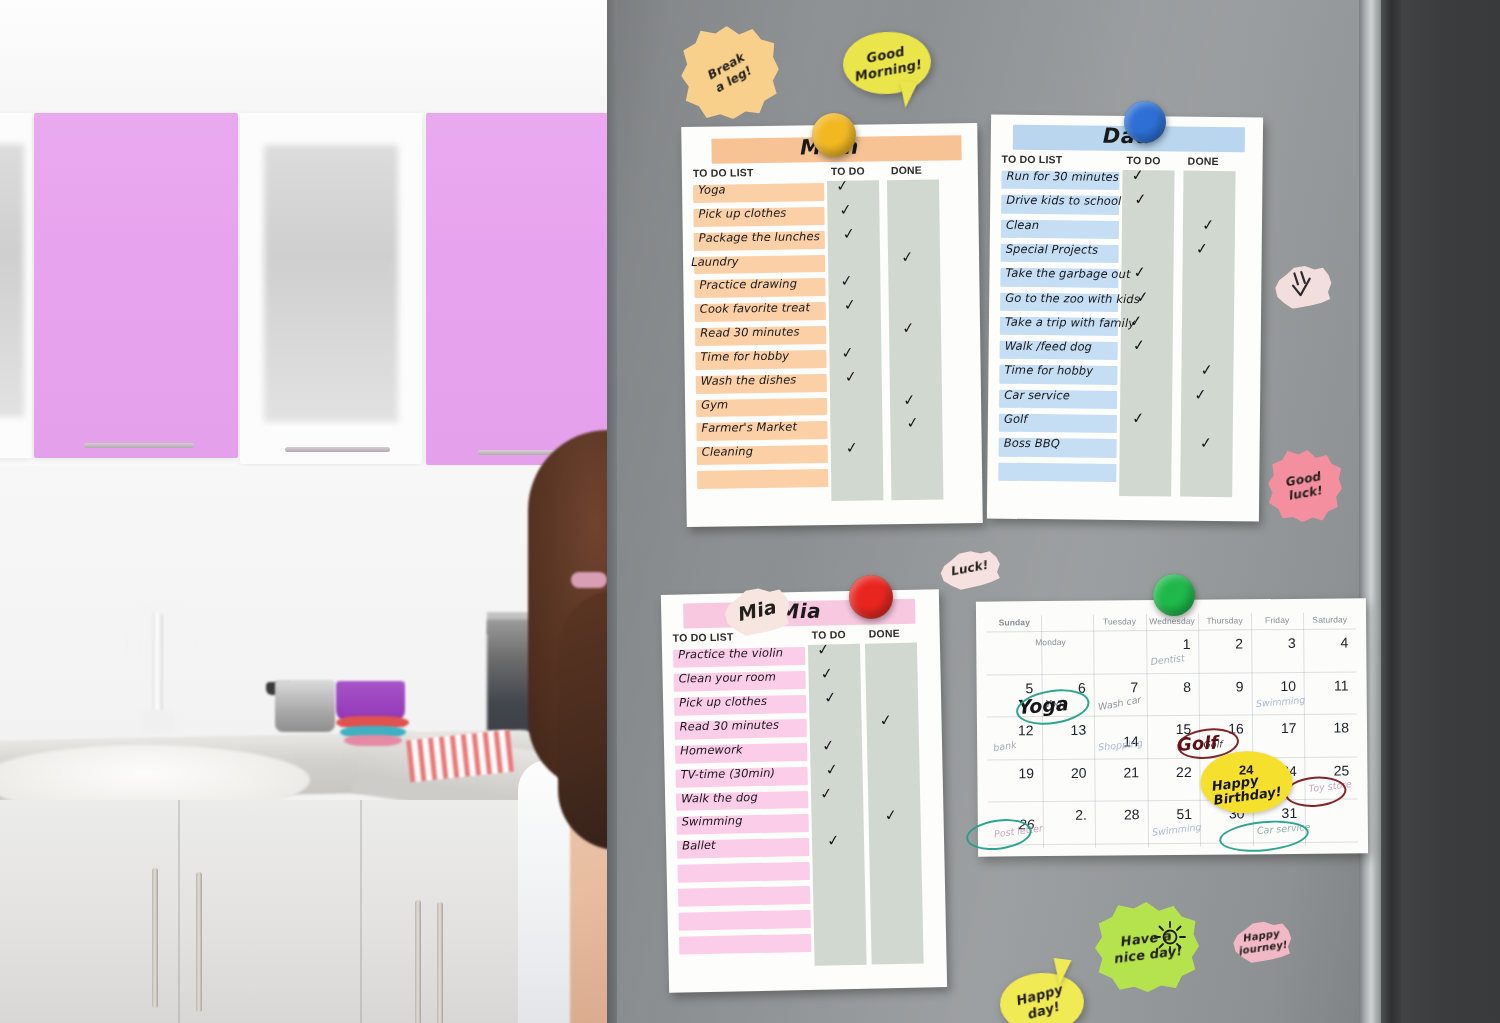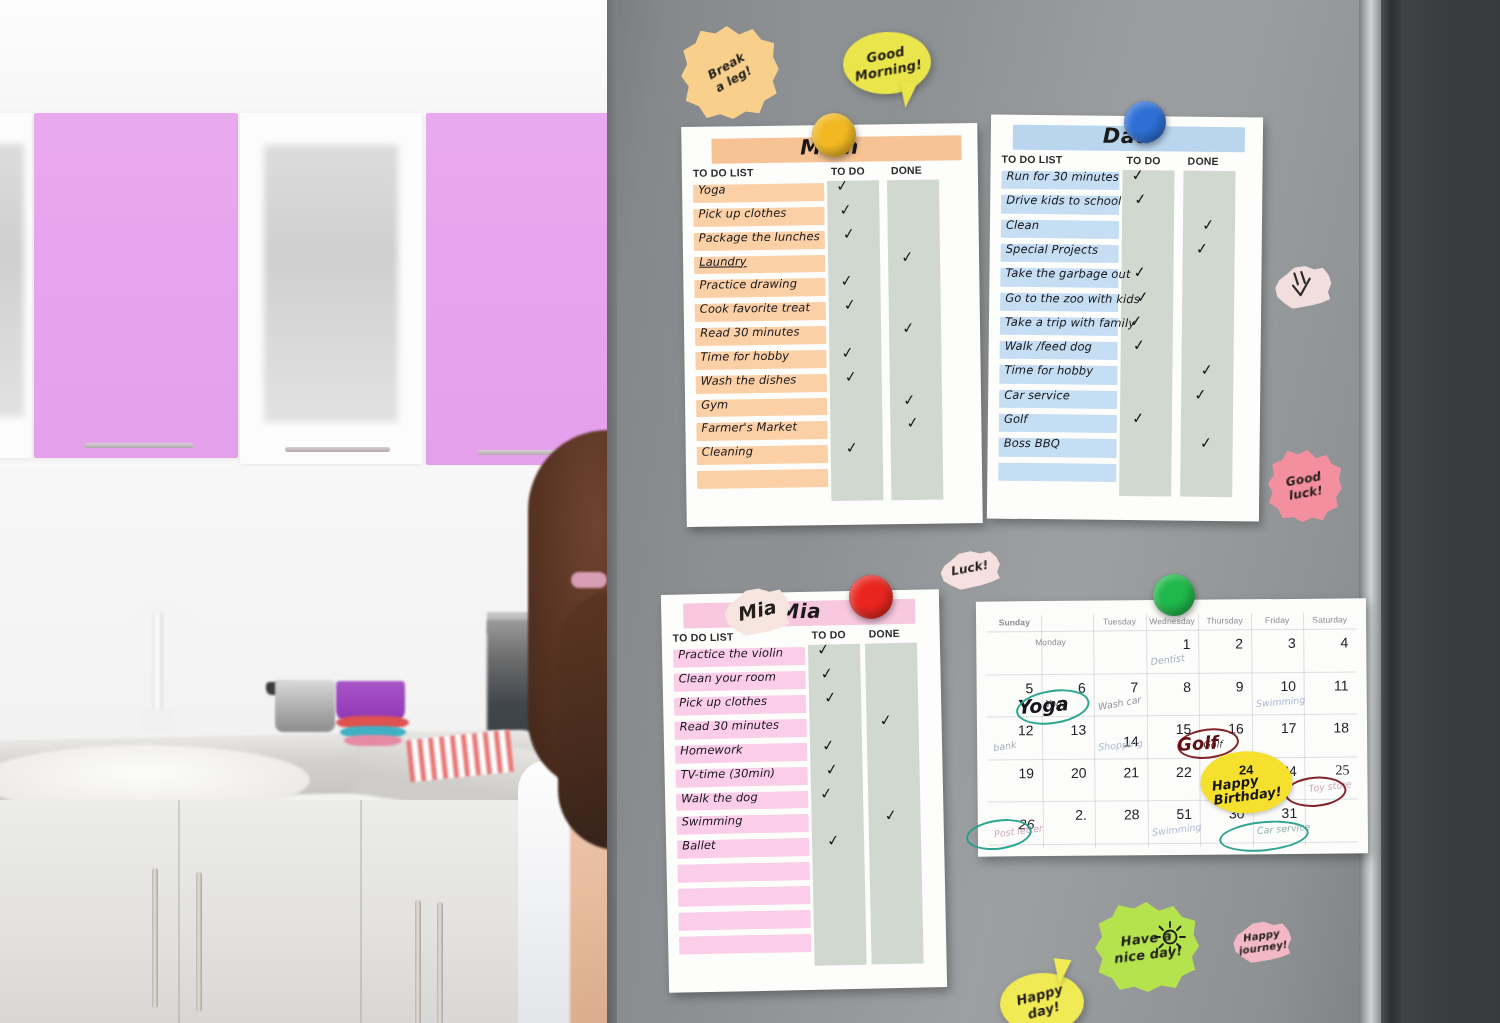--- a/index.html
+++ b/index.html
@@ -382,21 +382,21 @@
       <div class="task-row" style="top:58px; width:131px; height:17.846153846153847px; background:#fbd0a7;"></div>
       <div class="task-text" style="left:16px; top:56px;">Yoga</div>
       <div class="tick" style="left:154px; top:52px;">✓</div>
       <div class="task-row" style="top:81.84615384615384px; width:131px; height:17.846153846153847px; background:#fbd0a7;"></div>
       <div class="task-text" style="left:16px; top:79.84615384615384px;">Pick up clothes</div>
       <div class="tick" style="left:157px; top:75.84615384615384px;">✓</div>
       <div class="task-row" style="top:105.6923076923077px; width:131px; height:17.846153846153847px; background:#fbd0a7;"></div>
       <div class="task-text" style="left:16px; top:103.6923076923077px;">Package the lunches</div>
       <div class="tick" style="left:160px; top:99.6923076923077px;">✓</div>
       <div class="task-row" style="top:129.53846153846155px; width:131px; height:17.846153846153847px; background:#fbd0a7;"></div>
-      <div class="task-text" style="left:16px; top:127.53846153846155px;text-decoration:underline;">Laundry</div>
+      <div class="task-text" style="left:8px; top:127.53846153846155px;">Laundry</div>
       <div class="tick" style="left:218px; top:123.53846153846155px;">✓</div>
       <div class="task-row" style="top:153.3846153846154px; width:131px; height:17.846153846153847px; background:#fbd0a7;"></div>
       <div class="task-text" style="left:16px; top:151.3846153846154px;">Practice drawing</div>
       <div class="tick" style="left:157px; top:147.3846153846154px;">✓</div>
       <div class="task-row" style="top:177.23076923076923px; width:131px; height:17.846153846153847px; background:#fbd0a7;"></div>
       <div class="task-text" style="left:16px; top:175.23076923076923px;">Cook favorite treat</div>
       <div class="tick" style="left:160px; top:171.23076923076923px;">✓</div>
       <div class="task-row" style="top:201.0769230769231px; width:131px; height:17.846153846153847px; background:#fbd0a7;"></div>
       <div class="task-text" style="left:16px; top:199.0769230769231px;">Read 30 minutes</div>
       <div class="tick" style="left:218px; top:195.0769230769231px;">✓</div>
@@ -541,21 +541,21 @@
       <div class="cal-num" style="left:169.71428571428572px; top:121.2px; width:44.57142857142857px;">15</div>
       <div class="cal-num" style="left:222.28571428571428px; top:121.2px; width:44.57142857142857px;">16</div>
       <div class="cal-num" style="left:274.85714285714283px; top:121.2px; width:44.57142857142857px;">17</div>
       <div class="cal-num" style="left:327.42857142857144px; top:121.2px; width:44.57142857142857px;">18</div>
       <div class="cal-num" style="left:12px; top:163.8px; width:44.57142857142857px;">19</div>
       <div class="cal-num" style="left:64.57142857142857px; top:163.8px; width:44.57142857142857px;">20</div>
       <div class="cal-num" style="left:117.14285714285714px; top:163.8px; width:44.57142857142857px;">21</div>
       <div class="cal-num" style="left:169.71428571428572px; top:163.8px; width:44.57142857142857px;">22</div>
       <div class="cal-num" style="left:222.28571428571428px; top:163.8px; width:44.57142857142857px;">23</div>
       <div class="cal-num" style="left:274.85714285714283px; top:163.8px; width:44.57142857142857px;">24</div>
-      <div class="cal-num" style="left:327.42857142857144px; top:163.8px; width:44.57142857142857px;font-family:Liberation Serif, serif;">25</div>
+      <div class="cal-num" style="left:327.42857142857144px; top:163.8px; width:44.57142857142857px;">25</div>
       <div class="cal-num" style="left:12px; top:215px; width:44.57142857142857px;font-style:italic;">26</div>
       <div class="cal-num" style="left:64.57142857142857px; top:206.4px; width:44.57142857142857px;">2.</div>
       <div class="cal-num" style="left:117.14285714285714px; top:206.4px; width:44.57142857142857px;">28</div>
       <div class="cal-num" style="left:169.71428571428572px; top:206.4px; width:44.57142857142857px;">51</div>
       <div class="cal-num" style="left:222.28571428571428px; top:206.4px; width:44.57142857142857px;">30</div>
       <div class="cal-num" style="left:274.85714285714283px; top:206.4px; width:44.57142857142857px;">31</div>
       <div class="cal-note" style="left:173.71428571428572px; top:54px; color:#9aa2ad; transform:rotate(-6deg); opacity:.85;">Dentist</div>
       <div class="cal-note" style="left:121.14285714285714px; top:96.6px; color:#808890; transform:rotate(-10deg); opacity:.85;">Wash car</div>
       <div class="cal-note" style="left:278.85714285714283px; top:96.6px; color:#9fb0cf; transform:rotate(-4deg); opacity:.85;">Swimming</div>
       <div class="cal-note" style="left:16px; top:139.2px; color:#9aa2ad; transform:rotate(-8deg); opacity:.85;">bank</div>

